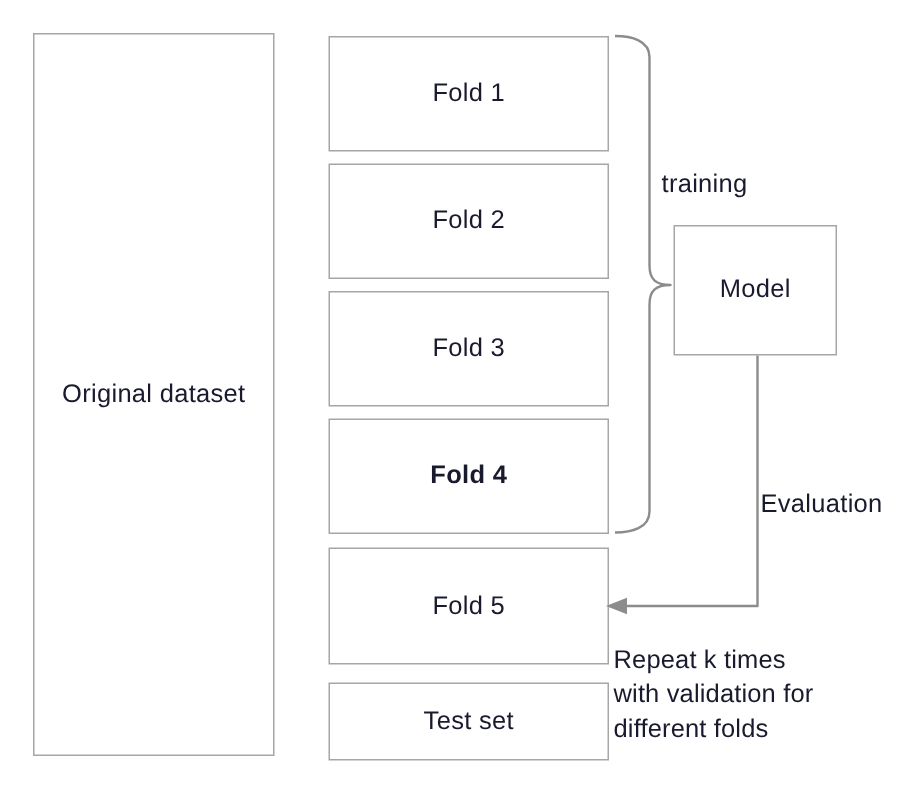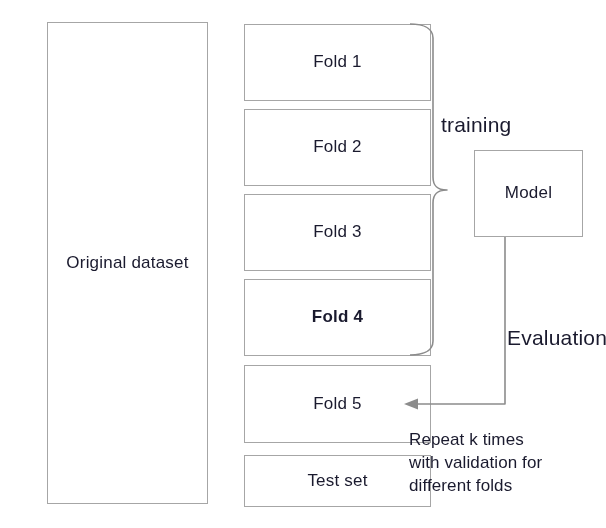--- a/index.html
+++ b/index.html
@@ -21,21 +21,20 @@
     position: absolute;
     box-sizing: border-box;
     border: 1px solid #a6a6a6;
     background: #ffffff;
     display: flex;
     align-items: center;
     justify-content: center;
     color: #1a1a2e;
     font-size: 17px;
     letter-spacing: 0.2px;
-    margin-left: 25px;
   }
   .box-label {
     display: block;
     line-height: 1.2;
     text-align: center;
   }
   #orig-dataset {
     left: 22px;
     top: 22px;
     width: 161px;
@@ -45,21 +44,21 @@
   #fold-2 { left: 219px; top: 109px; width: 187px; height: 77px; }
   #fold-3 { left: 219px; top: 194px; width: 187px; height: 77px; }
   #fold-4 { left: 219px; top: 279px; width: 187px; height: 77px; font-weight: bold; }
   #fold-5 { left: 219px; top: 365px; width: 187px; height: 78px; }
   #test-set { left: 219px; top: 455px; width: 187px; height: 52px; }
   #model-box { left: 449px; top: 150px; width: 109px; height: 87px; }
 
   .free-text {
     position: absolute;
     color: #1a1a2e;
-    font-size: 21px;
+    font-size: 17px;
     letter-spacing: 0.2px;
     white-space: nowrap;
     text-align: right;
   }
   #training-label { left: 441px; top: 113px; }
   #evaluation-label { left: 507px; top: 289px; margin-top: 37px; }
   #repeat-note {
     position: absolute;
     left: 409px;
     top: 428px;

